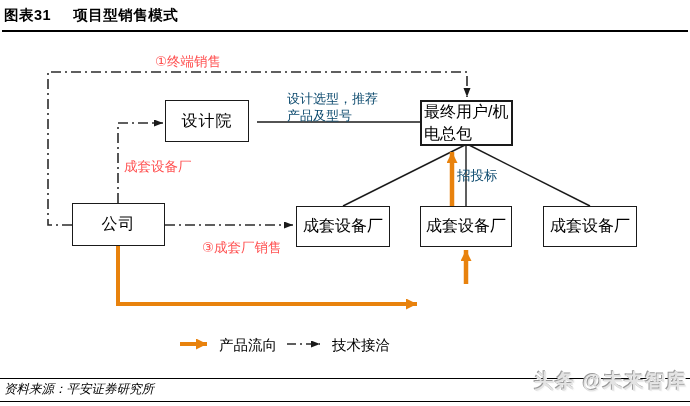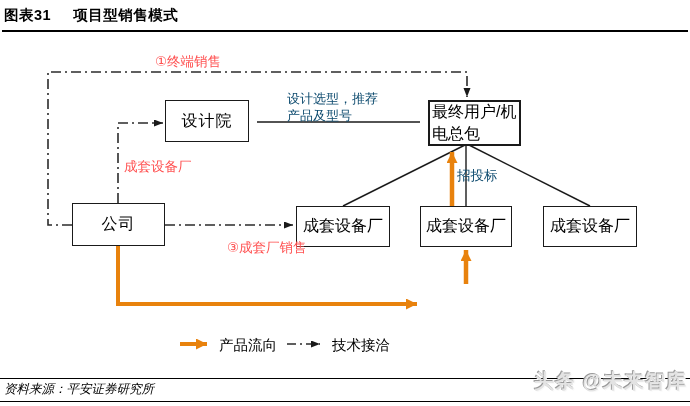--- a/index.html
+++ b/index.html
@@ -16,33 +16,33 @@
   
   #lines{position:absolute;left:0;top:0;width:690px;height:406px;}
   
   .node{
     position:absolute;display:flex;align-items:center;justify-content:center;
     background:#fff;border:1.5px solid #1a1a1a;font-size:16px;color:#000;
     letter-spacing:1px;box-sizing:border-box;text-align:center;
   }
   .n-design{left:165px;top:100px;width:84px;height:42px;}
   .n-enduser{left:420px;top:100px;width:93px;height:46px;border-width:2px;
-    justify-content:flex-start;text-align:left;padding:1px 2px;line-height:1.4;letter-spacing:0;margin-left:8px;}
+    justify-content:flex-start;text-align:left;padding:1px 2px;line-height:1.4;letter-spacing:0;}
   .n-company{left:72px;top:203px;width:93px;height:43px;}
   .n-fac1{left:296px;top:206px;width:94px;height:41px;letter-spacing:0;}
   .n-fac2{left:420px;top:206px;width:92px;height:41px;letter-spacing:0;}
   .n-fac3{left:543px;top:206px;width:94px;height:41px;letter-spacing:0;}
   .n-agent{left:420px;top:285px;width:92px;height:42px;}
   
   .lbl{position:absolute;font-size:13.5px;line-height:1.3;}
   .red{color:#FF5151;}
   .orange{color:#0c4a6e;}
   .lbl-r1{left:155px;top:53px;}
   .lbl-r2{left:124px;top:158px;}
-  .lbl-r3{left:202px;top:239px;margin-left:25px;}
+  .lbl-r3{left:202px;top:239px;}
   .lbl-note{left:287px;top:91px;white-space:pre-line;font-size:13px;}
   .lbl-bid{left:457px;top:167px;}
   .legend-text{position:absolute;top:336px;font-size:14.5px;color:#000;}
   .lt-flow{left:219px;}
   .lt-tech{left:332px;}
   
   .foot-rule{position:absolute;left:0;width:690px;height:1px;background:#000;}
   .fr-top{top:378px;}
   .fr-bottom{top:401px;}
   .source{

